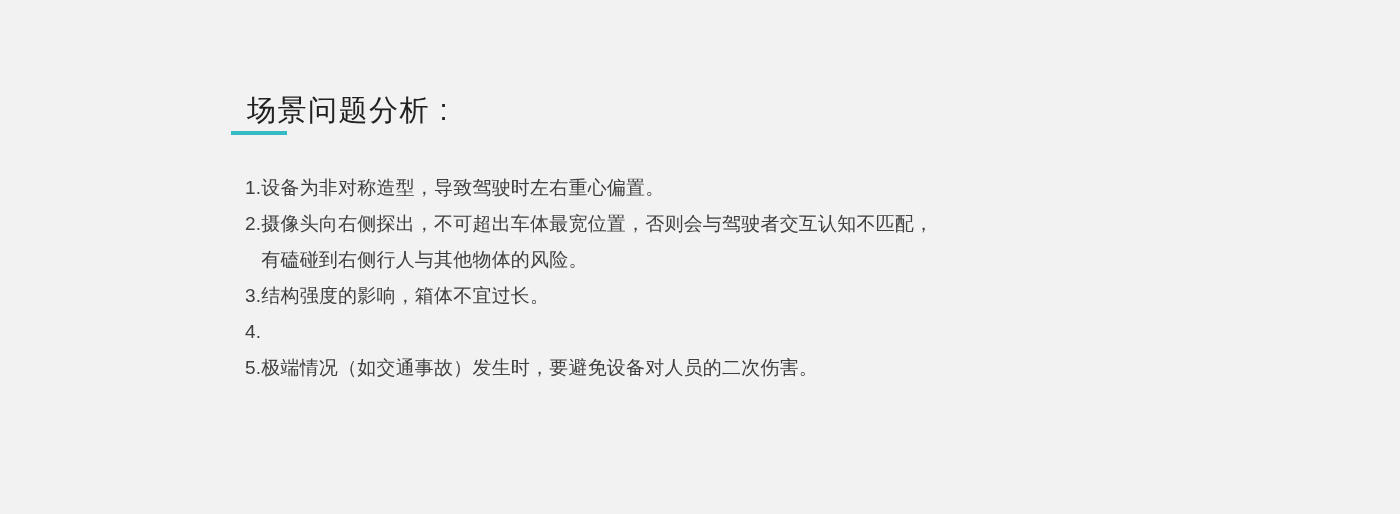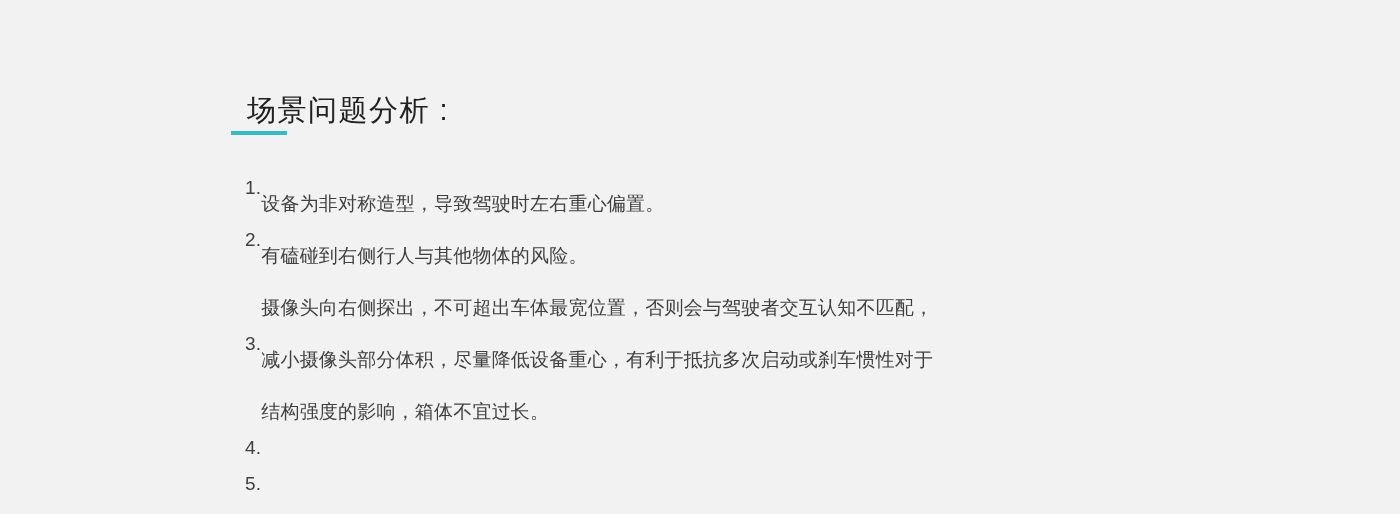--- a/index.html
+++ b/index.html
@@ -59,21 +59,20 @@
   .item-number {
     flex: 0 0 auto;
     white-space: pre;
   }
   .item-lines {
     display: block;
   }
   .item-line {
     display: block;
     white-space: nowrap;
-    margin-top: 16px;
   }
 </style>
 </head>
 <body>
 
 <div class="canvas">
 
   <h1 class="title">场景问题分析 :</h1>
 
   <div class="title-underline"></div>
@@ -83,35 +82,37 @@
     <div class="list-item">
       <span class="item-number">1.</span>
       <span class="item-lines">
         <span class="item-line">设备为非对称造型，导致驾驶时左右重心偏置。</span>
       </span>
     </div>
 
     <div class="list-item">
       <span class="item-number">2.</span>
       <span class="item-lines">
+        <span class="item-line">摄像头向右侧探出，不可超出车体最宽位置，否则会与驾驶者交互认知不匹配，</span>
         <span class="item-line">有磕碰到右侧行人与其他物体的风险。</span>
-        <span class="item-line">摄像头向右侧探出，不可超出车体最宽位置，否则会与驾驶者交互认知不匹配，</span>
       </span>
     </div>
 
     <div class="list-item">
       <span class="item-number">3.</span>
       <span class="item-lines">
-        <span class="item-line">减小摄像头部分体积，尽量降低设备重心，有利于抵抗多次启动或刹车惯性对于</span>
         <span class="item-line">结构强度的影响，箱体不宜过长。</span>
       </span>
     </div>
 
     <div class="list-item">
       <span class="item-number">4.</span>
     </div>
 
     <div class="list-item">
       <span class="item-number">5.</span>
+      <span class="item-lines">
+        <span class="item-line">极端情况（如交通事故）发生时，要避免设备对人员的二次伤害。</span>
+      </span>
     </div>
 
   </div>
 </div>
 
 </body></html>

